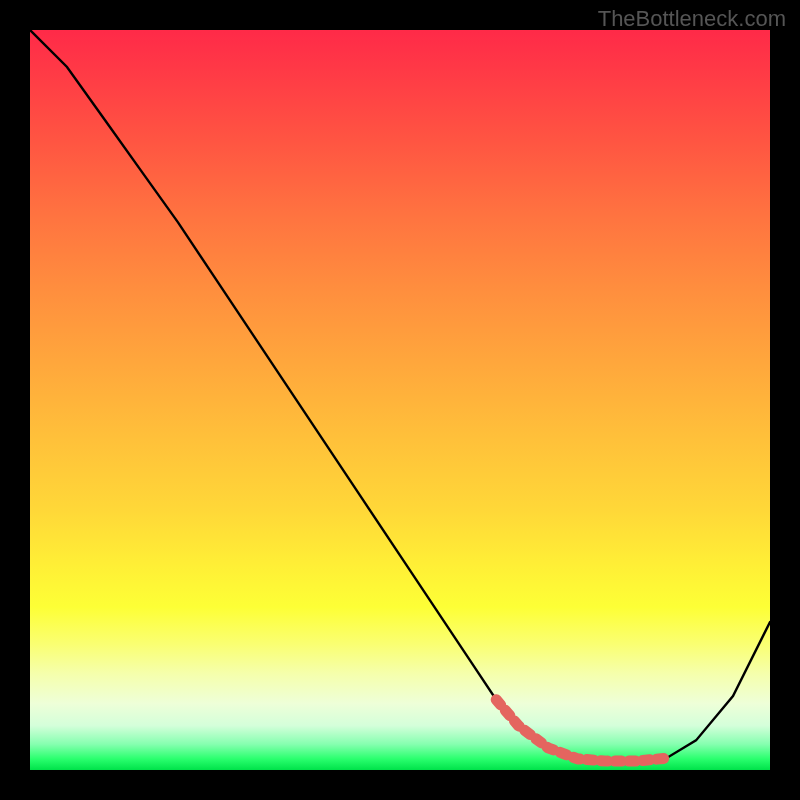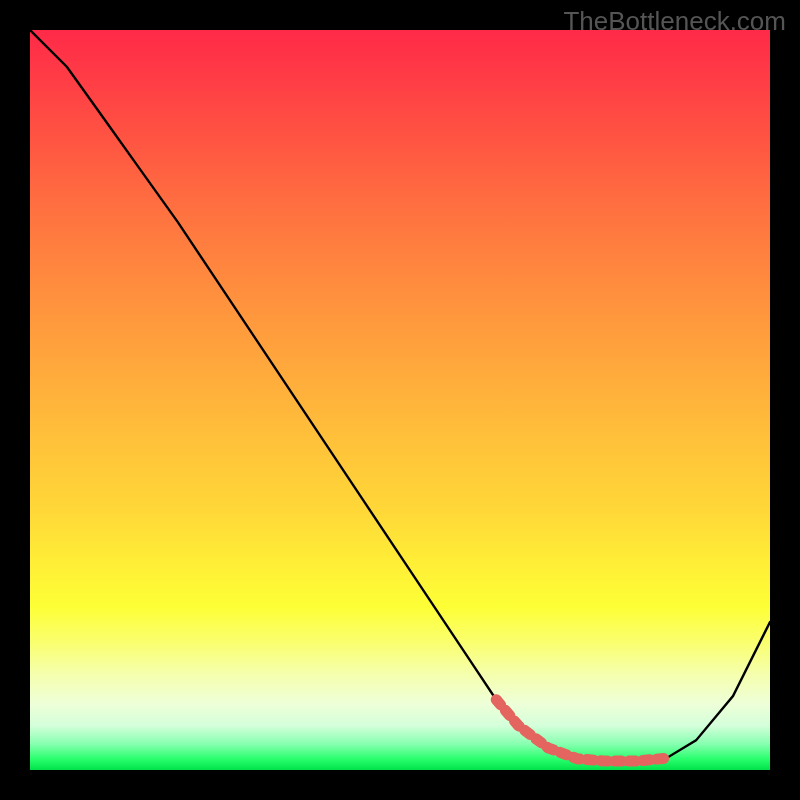--- a/index.html
+++ b/index.html
@@ -8,21 +8,21 @@
     height: 800px;
     background: #000;
     position: relative;
     font-family: Arial, sans-serif;
   }
   .watermark {
     position: absolute;
     top: 6px;
     right: 14px;
     color: #555;
-    font-size: 26px;
+    font-size: 22px;
     font-weight: 500;
     z-index: 10;
   }
   .plot-area {
     position: absolute;
     left: 30px;
     top: 30px;
     width: 740px;
     height: 740px;
   }

